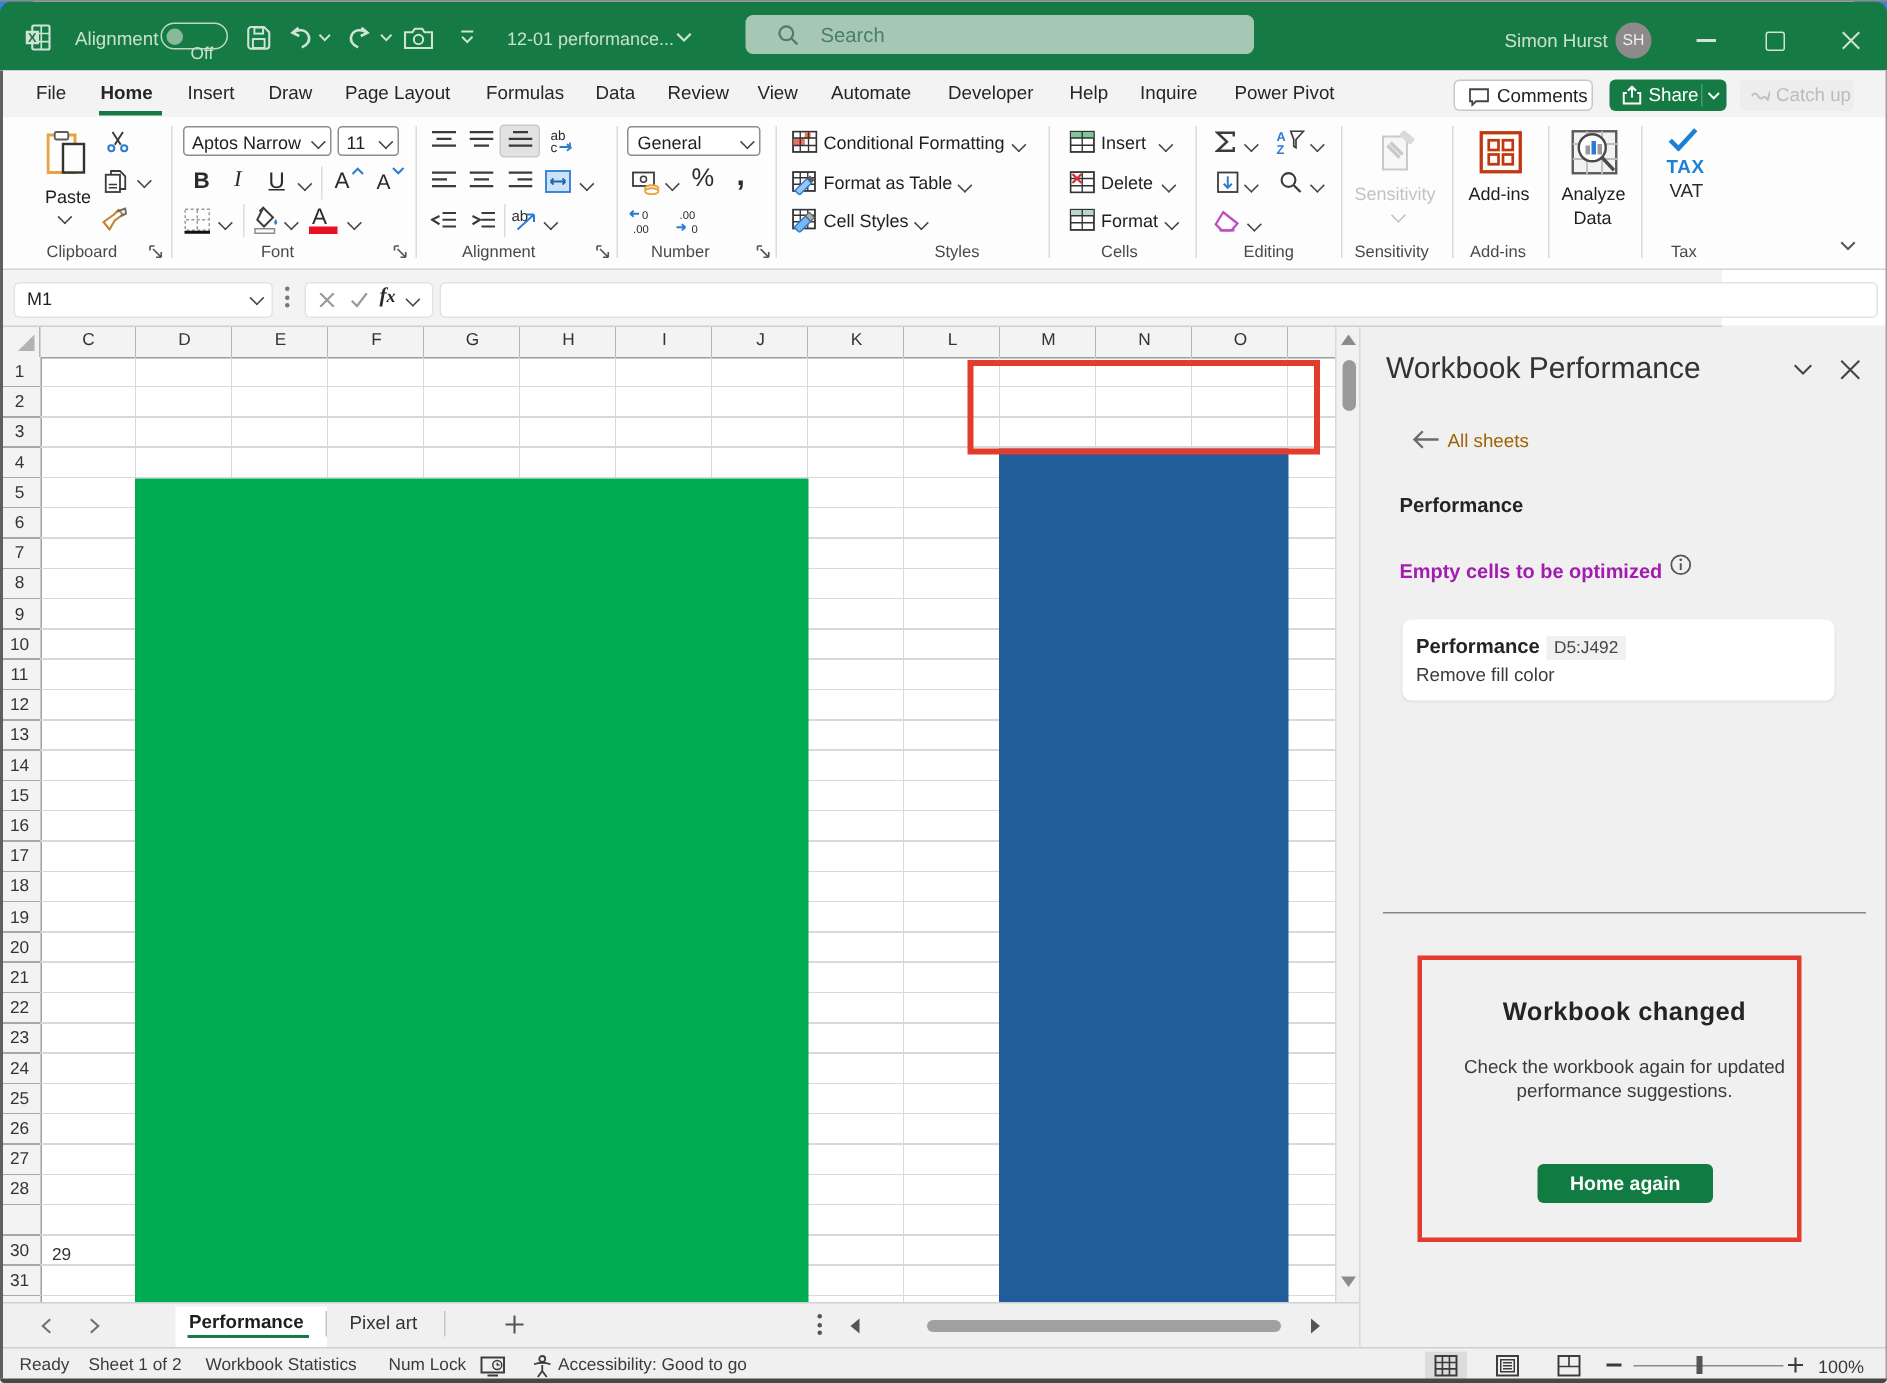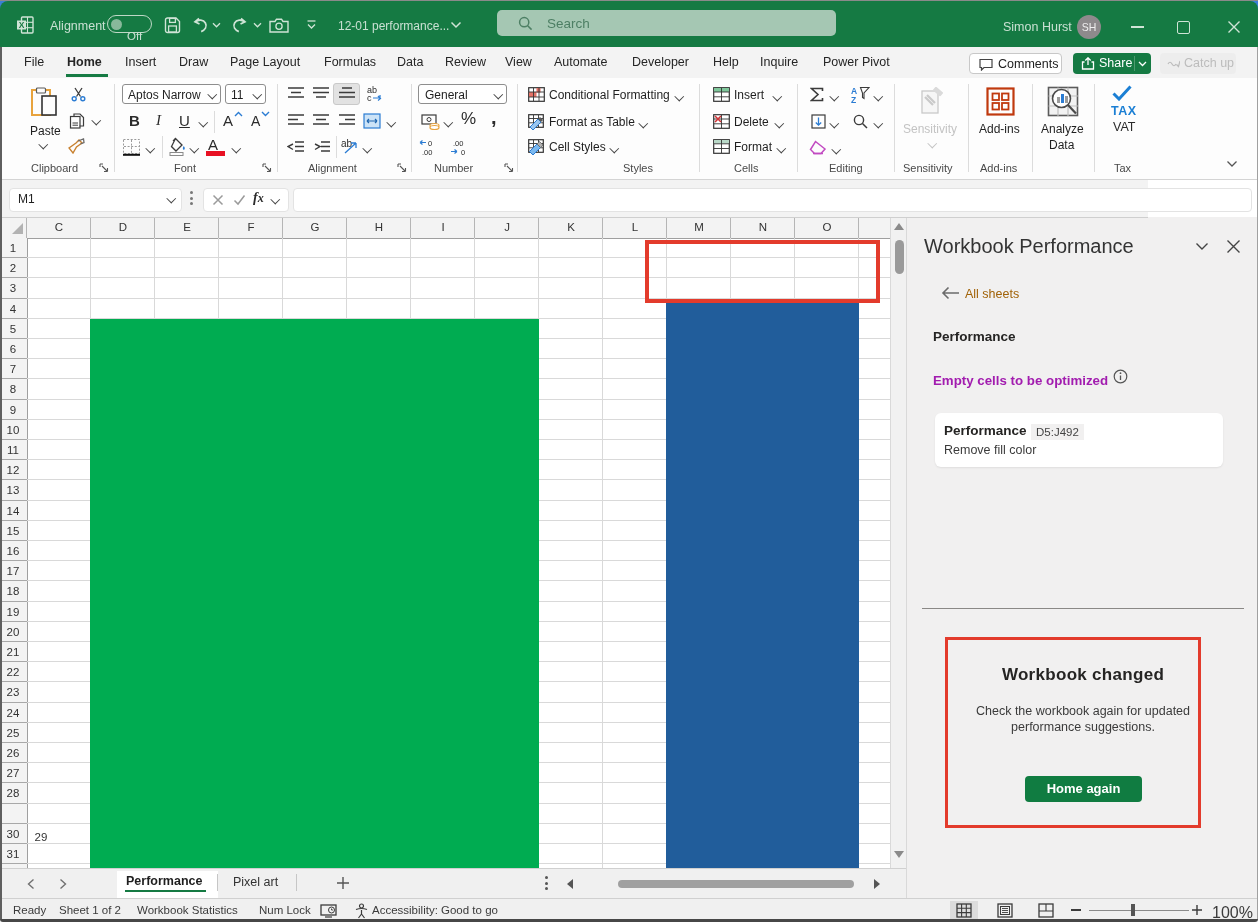--- a/index.html
+++ b/index.html
@@ -610,15 +610,15 @@
     <svg class="abs" style="left:1038px;top:4px" width="16" height="15" viewBox="0 0 16 15">
       <rect x="1" y="1" width="14" height="13" fill="none" stroke="#3b3b3b" stroke-width="1.3"></rect>
       <path d="M8 1 V8 H15 M1 8 H8" stroke="#3b3b3b" stroke-width="1.1" fill="none"></path>
     </svg>
     <div class="abs" style="left:1071px;top:10px;width:10px;height:1.5px;background:#3b3b3b;"></div>
     <div class="abs" style="left:1089px;top:10.5px;width:100px;height:1px;background:#8a8a8a;"></div>
     <div class="abs" style="left:1131px;top:5px;width:4px;height:12px;background:#555;"></div>
     <svg class="abs" style="left:1191px;top:5px" width="12" height="12" viewBox="0 0 12 12">
         <path d="M6 1 V11 M1 6 H11" stroke="#3b3b3b" stroke-width="1.4"></path>
       </svg>
-    <div class="stxt" style="left:1212px;font-size:16px;">100%</div>
+    <div class="stxt" style="left:1212px;font-size:12px;">100%</div>
   </div>
 </div>
 
 </body></html>

